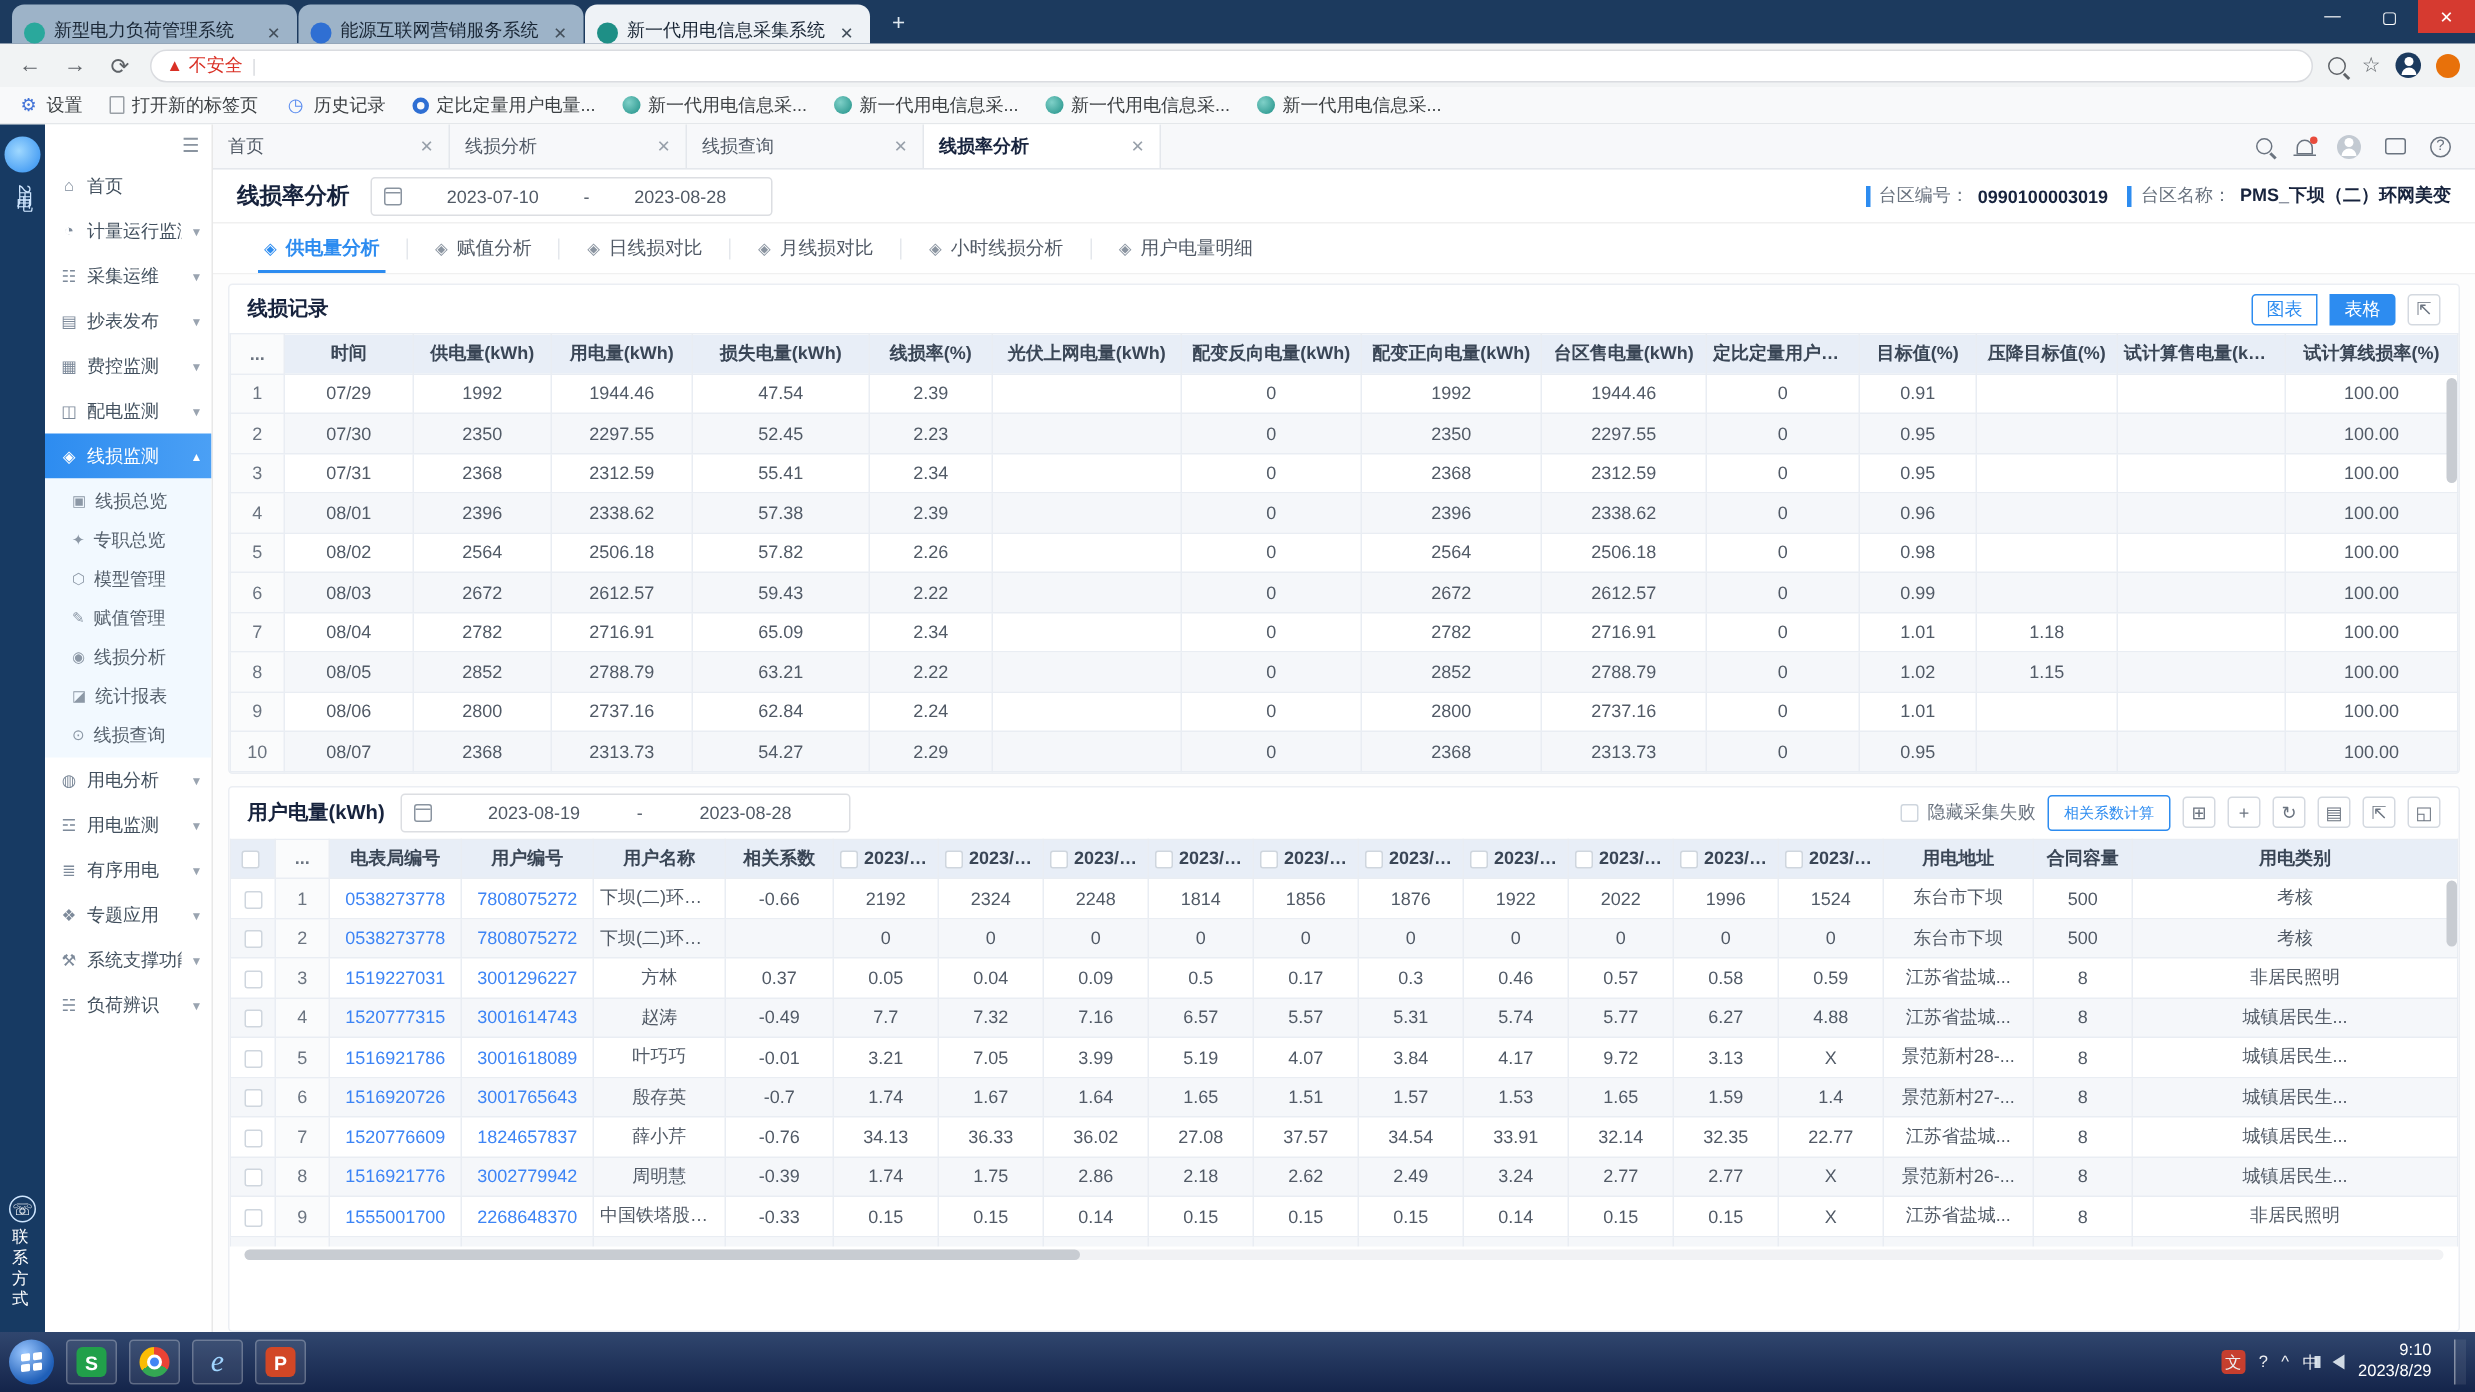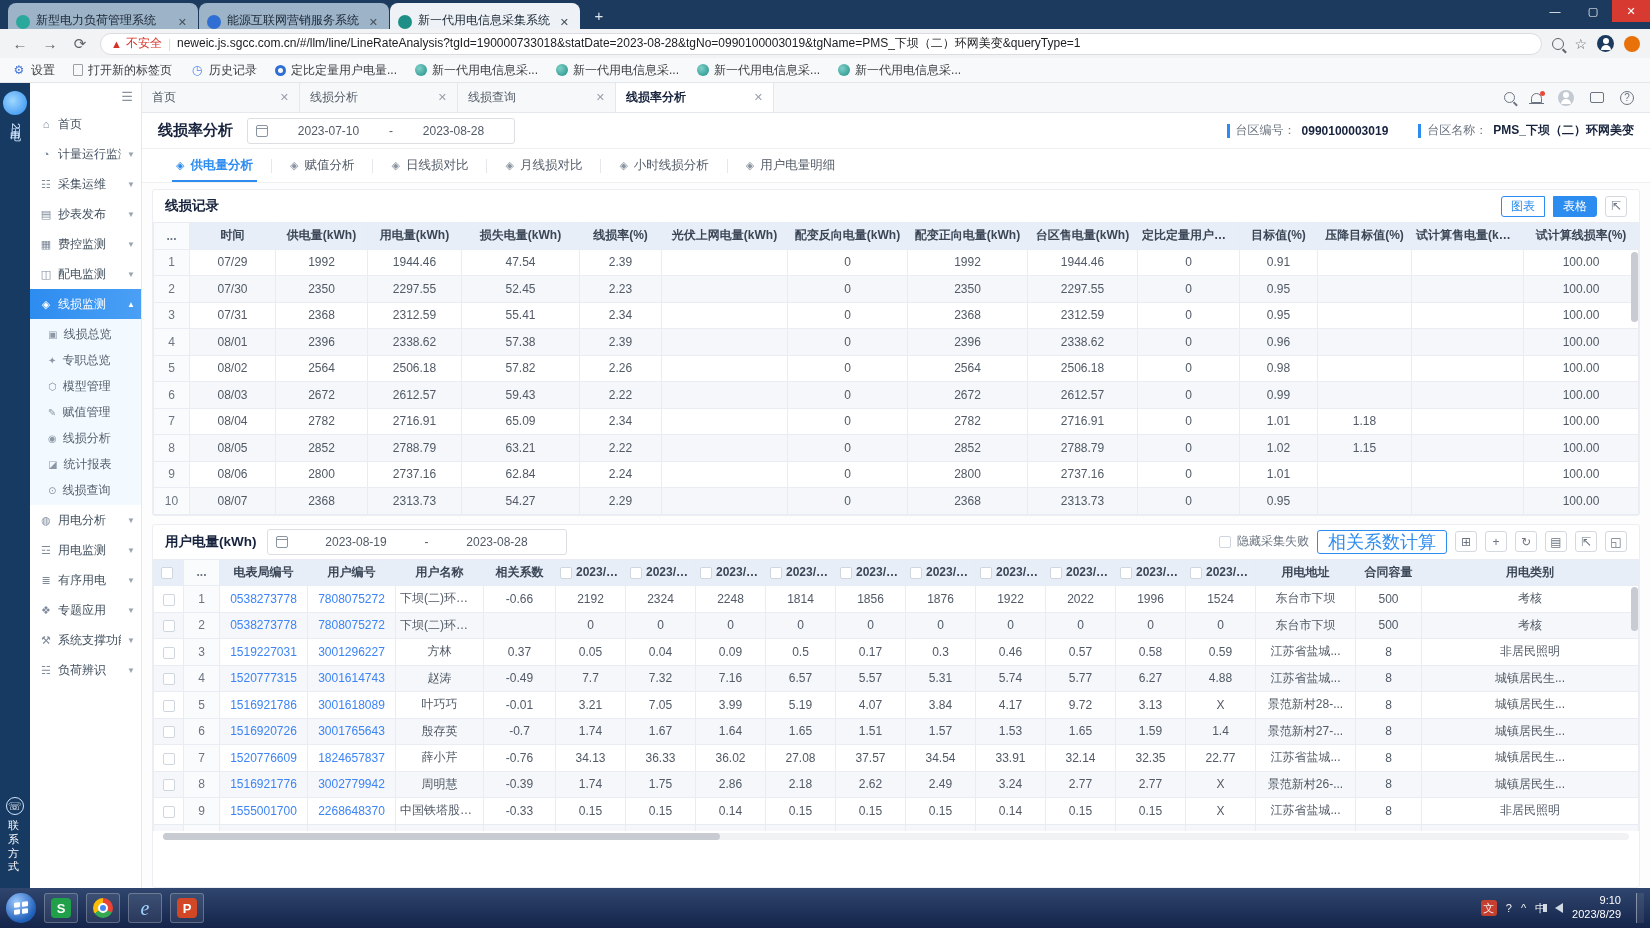--- a/index.html
+++ b/index.html
@@ -82,21 +82,21 @@
   .i-avatar::after { content:""; position:absolute; width:10px; height:5px; border-radius:5px 5px 0 0; background:#fff; left:3px; top:9.5px; }
   .i-screen { width:14px; height:11px; border:1.5px solid #6b7480; border-radius:2px; }
   .i-help { width:14px; height:14px; border:1.5px solid #6b7480; border-radius:50%; font-size:10px; display:flex; align-items:center; justify-content:center; }
 
   .pagehead { height:36px; display:flex; align-items:center; padding:0 16px; gap:14px; flex:none; border-bottom:1px solid #f0f0f0; }
   .ptitle { font-size:15px; font-weight:bold; color:#17233d; }
   .datebox { width:268px; height:26px; border:1px solid #dcdee2; border-radius:3px; display:flex; align-items:center; padding:0 8px; gap:8px; font-size:12px; color:#515a66; }
   .i-cal { width:12px; height:12px; border:1.3px solid #8a94a0; border-radius:2px; position:relative; }
   .i-cal::before { content:""; position:absolute; top:2px; left:0; right:0; height:1.3px; background:#8a94a0; }
   .datebox .d { flex:1; text-align:center; }
-  .phright { margin-left:auto; display:flex; align-items:center; gap:30px; }
+  .phright { margin-left:auto; display:flex; align-items:center; gap:13px; }
   .kv { display:flex; align-items:center; gap:6px; font-size:12px; }
   .kv .bar { width:3px; height:14px; background:#2d8cf0; }
   .kv .k { color:#6b7480; }
   .kv .v { color:#17233d; font-weight:bold; }
 
   .subtabs { height:34px; display:flex; align-items:center; padding:0 16px; flex:none; border-bottom:1px solid #f0f0f0; font-size:12.5px; }
   .stab { display:flex; align-items:center; gap:6px; color:#515a66; padding:0 18px; height:100%; position:relative; }
   .stab .dia { font-size:11px; color:#8a94a0; }
   .stab.active { color:#2d8cf0; font-weight:bold; }
   .stab.active .dia { color:#2d8cf0; }
@@ -119,21 +119,21 @@
   tbody tr:nth-child(even) td { background:#f5f7fa; }
   tbody td { color:#515a66; }
   td.numcol, th.numcol { background:#fafbfc !important; color:#6b7480; }
   td.linkcell { color:#3d84f5; }
   .cb { display:inline-block; width:12px; height:12px; border:1px solid #cfd6de; border-radius:2px; background:#fff; vertical-align:middle; }
   th .cb { margin-right:4px; }
 
   .usertool { height:34px; display:flex; align-items:center; padding:0 12px; gap:10px; }
   .usertool .right { margin-left:auto; display:flex; align-items:center; gap:8px; }
   .hidefail { display:flex; align-items:center; gap:6px; font-size:12px; color:#6b7480; }
-  .corrbtn { height:24px; padding:0 10px; border:1px solid #2d8cf0; border-radius:3px; color:#2d8cf0; background:#fff; font-size:18px; display:flex; align-items:center; }
+  .corrbtn { height:24px; padding:0 10px; border:1px solid #2d8cf0; border-radius:3px; color:#2d8cf0; background:#fff; font-size:10px; display:flex; align-items:center; }
 
   .vscroll { position:absolute; right:1px; width:7px; border-radius:4px; background:#c8ccd2; }
   .hscroll { height:7px; margin:2px 10px; background:#f1f2f4; border-radius:4px; position:relative; }
   .hscroll .thumb { position:absolute; left:0; top:0; height:7px; width:38%; background:#c8ccd2; border-radius:4px; }
 
   
   .taskbar { height:40px; background:linear-gradient(#30466e,#14244a); display:flex; align-items:center; padding:0 6px; gap:8px; flex:none; color:#fff; }
   .orb { width:30px; height:30px; border-radius:50%; background:radial-gradient(circle at 35% 30%, #9cc8ff, #1f5fb8 70%); display:flex; align-items:center; justify-content:center; }
   .orb .panes { width:14px; height:12px; display:grid; grid-template-columns:1fr 1fr; grid-template-rows:1fr 1fr; gap:1.5px; transform:skewY(-6deg); }
   .orb .panes i { background:#fff; border-radius:1px; }
@@ -185,21 +185,20 @@
   <div class="addrbar">
     <span class="navic">←</span>
     <span class="navic">→</span>
     <span class="navic">⟳</span>
     <div class="urlbox">
       <span class="warn">
         <span class="tri">▲</span>
         <span>不安全</span>
       </span>
       <span class="urlsep">|</span>
-      <span class="urltext">neweic.js.sgcc.com.cn/#/llm/line/LineRateAnalysis?tgId=190000733018&amp;statDate=2023-08-28&amp;tgNo=0990100003019&amp;tgName=PMS_下坝（二）环网美变&amp;queryType=1</span>
     </div>
     <div class="addr-right">
       <span class="i-zoom"></span>
       <span class="i-star">☆</span>
       <span class="i-profile"></span>
       <span class="i-update"></span>
     </div>
   </div>
 
   <div class="bookbar" id="bookbar">

